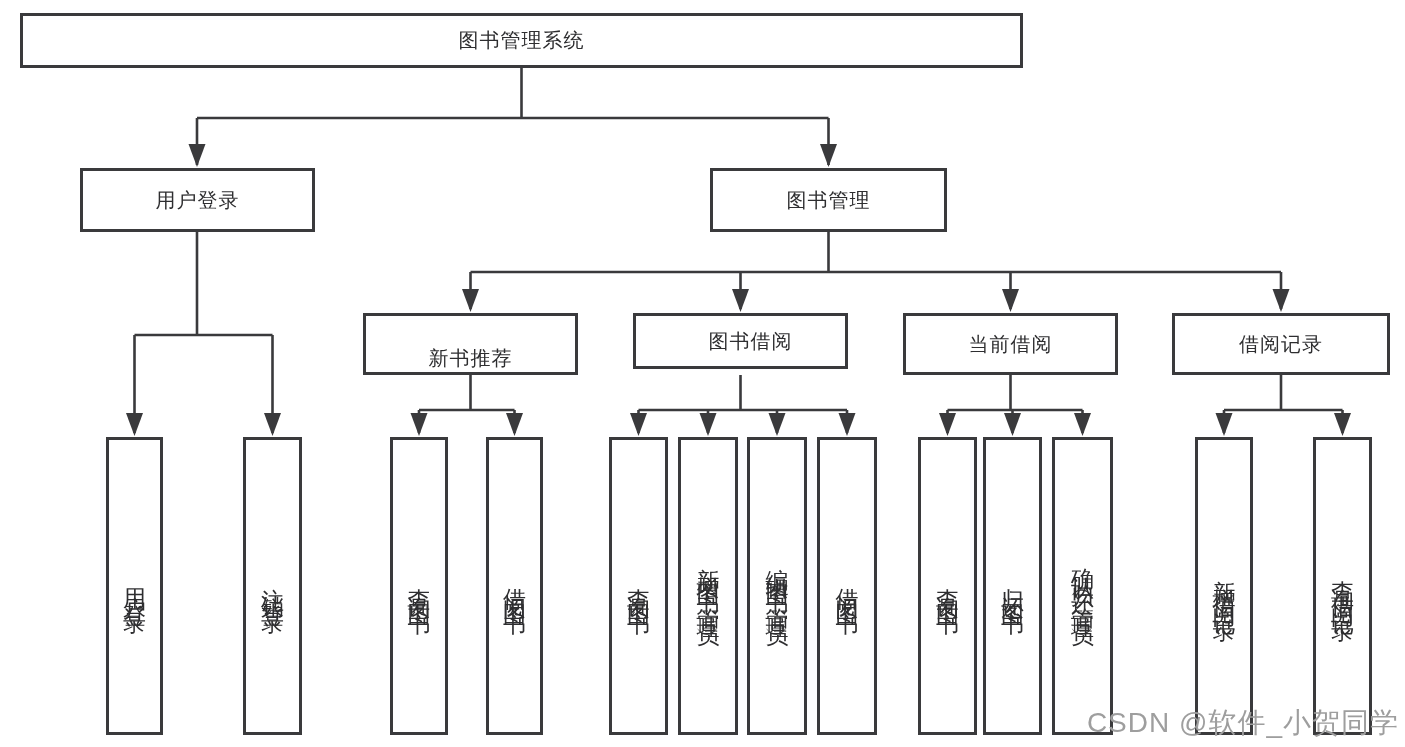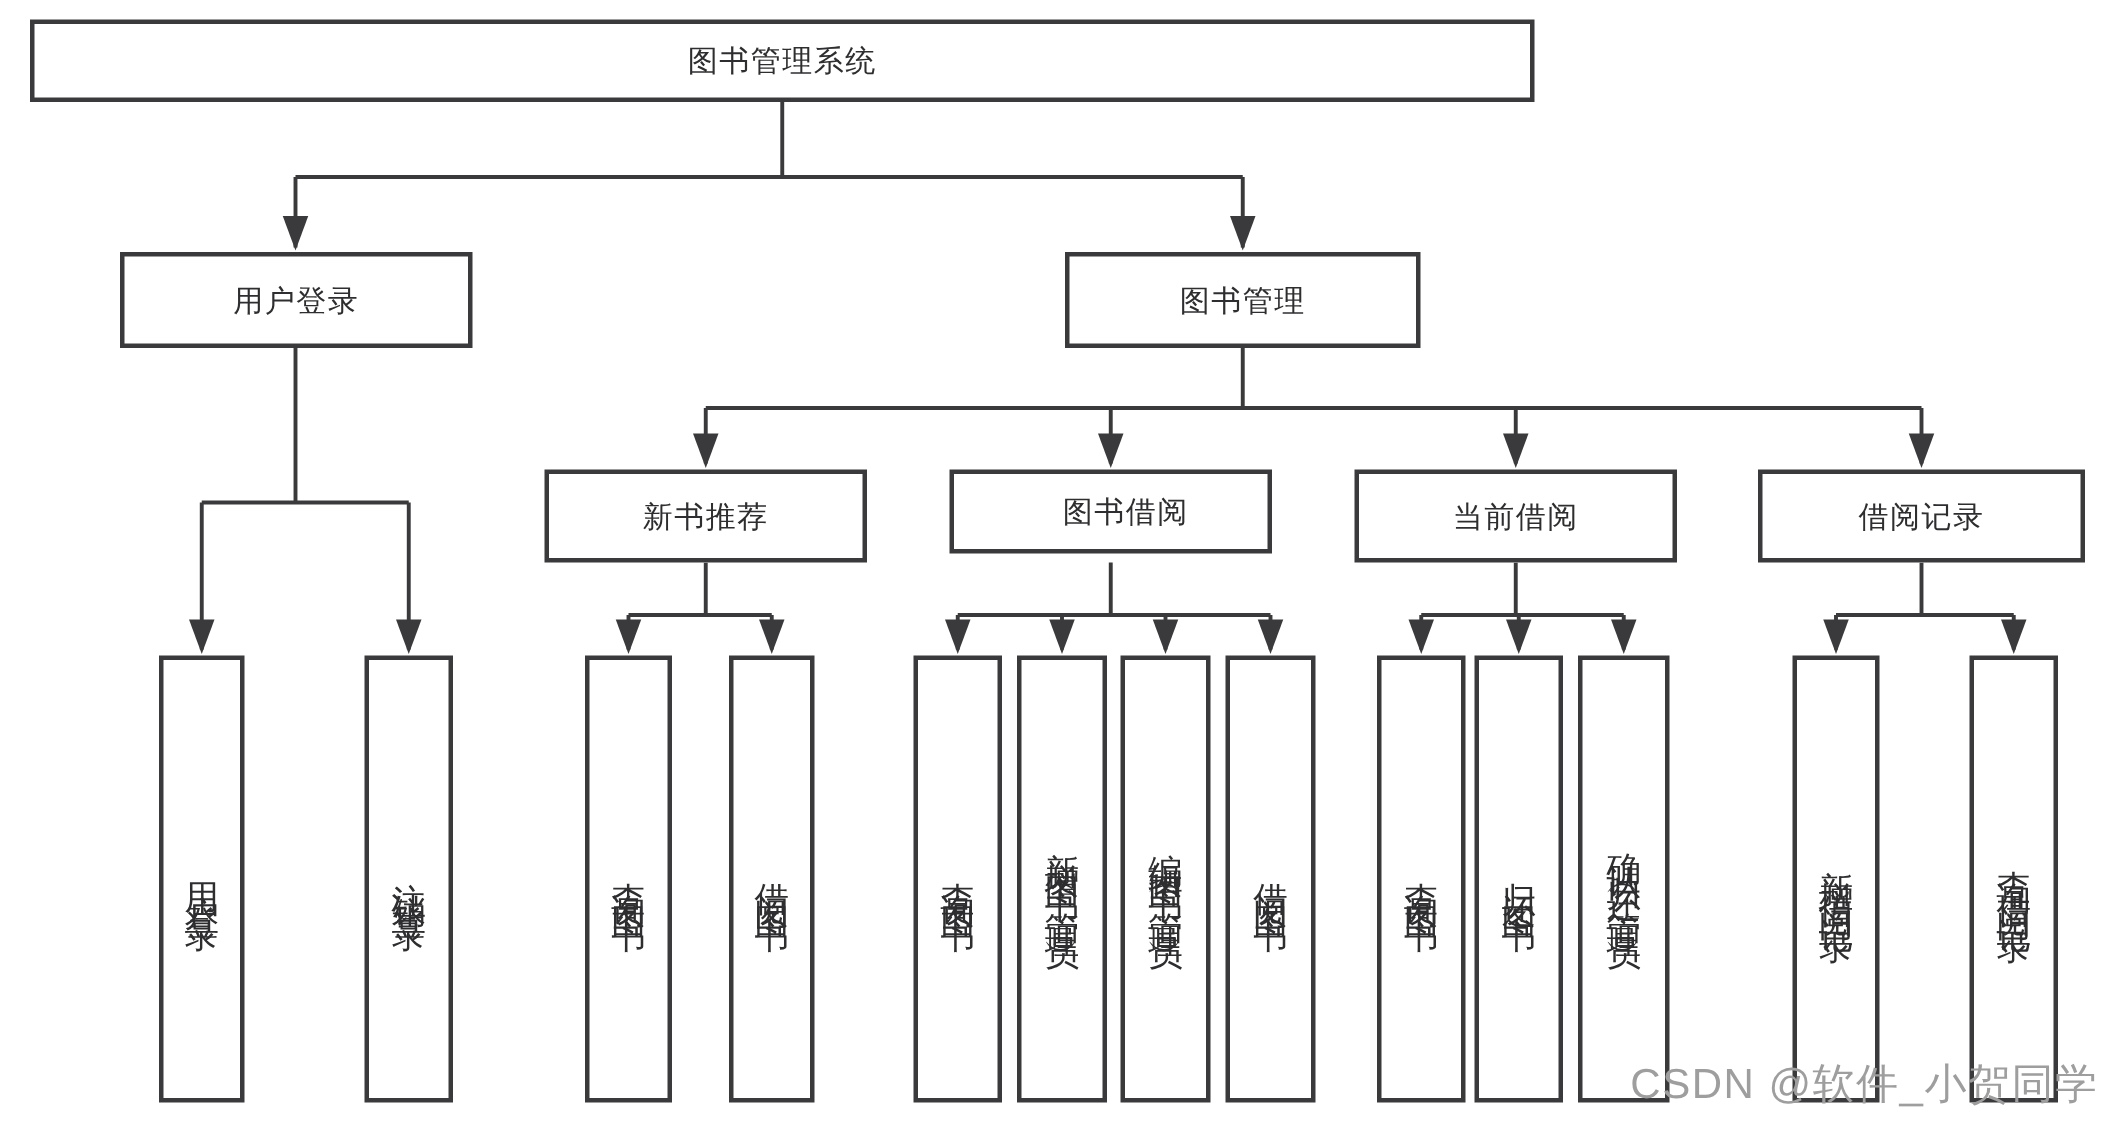--- a/index.html
+++ b/index.html
@@ -47,21 +47,21 @@
     writing-mode:vertical-lr;
     text-orientation:mixed;
     font-size:23px;
     letter-spacing:8px;
     line-height:1;
   }
   
   #n-root        { left:20px;  top:13px;  width:1003px; height:55px; }
   #n-user-login  { left:80px;  top:168px; width:235px;  height:64px; }
   #n-book-mgmt   { left:710px; top:168px; width:237px;  height:64px; }
-  #n-new-rec     { left:363px; top:313px; width:215px;  height:62px; }
+  #n-new-rec     { left:363px; top:313px; width:215px;  height:62px;align-items:flex-end; }
   #n-book-borrow { left:633px; top:313px; width:215px;  height:56px;padding-left:20px; }
   #n-cur-borrow  { left:903px; top:313px; width:215px;  height:62px; }
   #n-rec         { left:1172px;top:313px; width:218px;  height:62px; }
   #l-login       { left:106px; top:437px; width:57px; height:298px; }
   #l-logout      { left:243px; top:437px; width:59px; height:298px; }
   #l-nb-query    { left:390px; top:437px; width:58px; height:298px; }
   #l-nb-borrow   { left:486px; top:437px; width:57px; height:298px; }
   #l-bb-query    { left:609px; top:437px; width:59px; height:298px; }
   #l-bb-add      { left:678px; top:437px; width:60px; height:298px; }
   #l-bb-edit     { left:747px; top:437px; width:60px; height:298px; }

